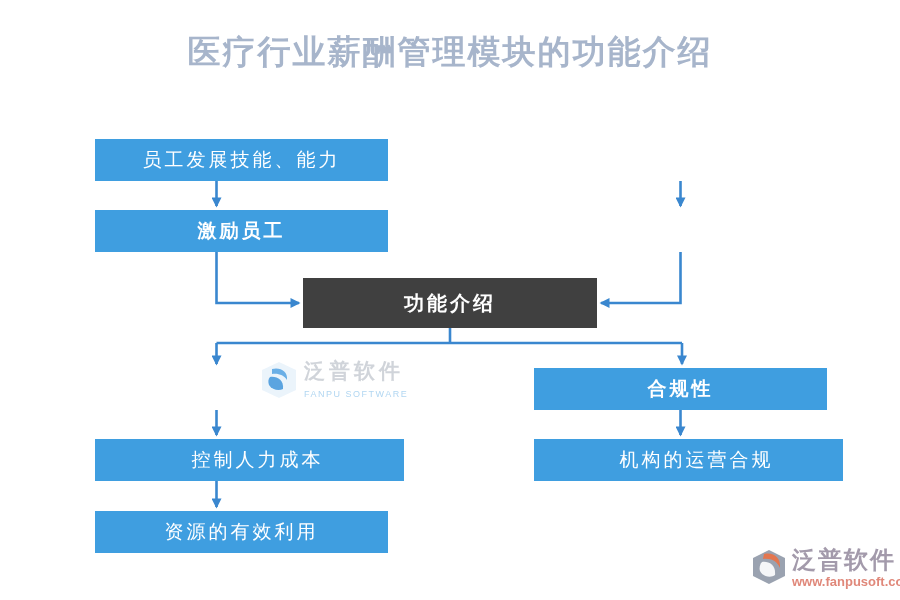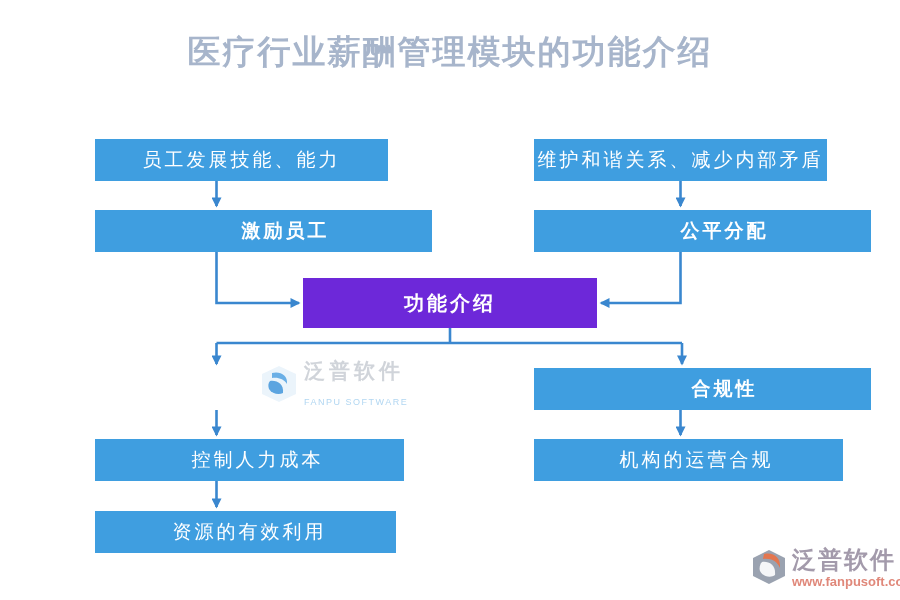--- a/index.html
+++ b/index.html
@@ -9,38 +9,38 @@
   }
   .title{
     position:absolute;left:0;top:30px;width:900px;text-align:center;
     font-size:33px;font-weight:bold;color:#a7b5cb;letter-spacing:2px;
   }
   .node{
     position:absolute;display:flex;align-items:center;justify-content:center;
     color:#ffffff;font-size:19px;letter-spacing:3px;text-align:center;
   }
   .blue{background:#3f9ee0;width:293px;height:42px;}
-  .green{background:#6d28d9;width:294px;height:50px;font-weight:bold;font-size:20px;}
-  .bold{font-weight:bold;padding-left:44px;}
+  .green{background:#404040;width:294px;height:50px;font-weight:bold;font-size:20px;}
+  .bold{font-weight:bold;}
   .col-left{left:82px;margin-left:13px;}
   .col-right{left:534px;}
   .r1{top:139px;}
   .r2{top:210px;}
   .r3{top:368px;}
   .r4{top:439px;padding-left:16px;}
-  .r5{top:511px;padding-left:8px;}
+  .r5{top:511px;}
   .arrows{position:absolute;left:0;top:0;width:900px;height:600px;pointer-events:none;}
   
   .wm{
     position:absolute;left:260px;top:361px;display:flex;align-items:center;gap:6px;
     opacity:.9;
   }
   .wm-text{display:flex;flex-direction:column;line-height:1;}
   .wm-brand{font-size:21px;letter-spacing:4px;color:#ccd0d6;font-weight:bold;}
-  .wm-sub{font-size:9px;letter-spacing:1.5px;color:#a9d2f0;margin-top:16px;font-family:"Liberation Sans",sans-serif;}
+  .wm-sub{font-size:9px;letter-spacing:1.5px;color:#a9d2f0;margin-top:8px;font-family:"Liberation Sans",sans-serif;}
   
   .brand{
     position:absolute;left:750px;top:548px;display:flex;align-items:flex-start;gap:4px;
   }
   .brand-text{display:flex;flex-direction:column;line-height:1;}
   .brand-name{font-size:24px;font-weight:bold;color:#a39aab;letter-spacing:2px;}
   .brand-url{font-size:13px;font-weight:bold;color:#e0887a;margin-top:3px;font-family:"Liberation Sans",sans-serif;}
 </style>
 </head>
 <body>
@@ -77,26 +77,20 @@
     </g>
   </svg>
 
   <div class="node blue col-left r1">
     <span>员工发展技能、能力</span>
   </div>
   <div class="node blue bold col-left r2">
     <span>激励员工</span>
   </div>
 
-  <div class="node blue col-right r1">
-    <span>维护和谐关系、减少内部矛盾</span>
-  </div>
-  <div class="node blue bold col-right r2">
-    <span>公平分配</span>
-  </div>
 
   <div class="node green" style="left:303px;top:278px;">
     <span>功能介绍</span>
   </div>
 
   <div class="node blue col-left r4">
     <span>控制人力成本</span>
   </div>
   <div class="node blue col-left r5">
     <span>资源的有效利用</span>

